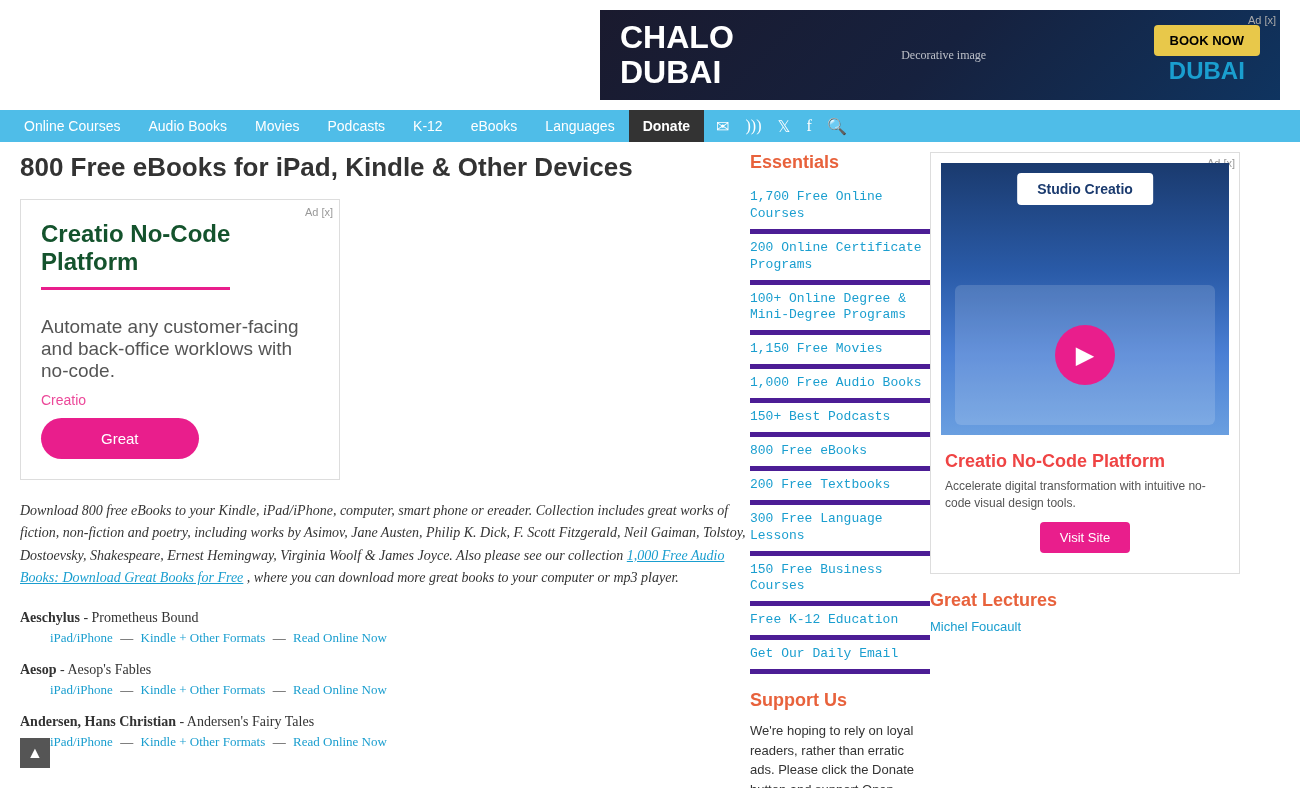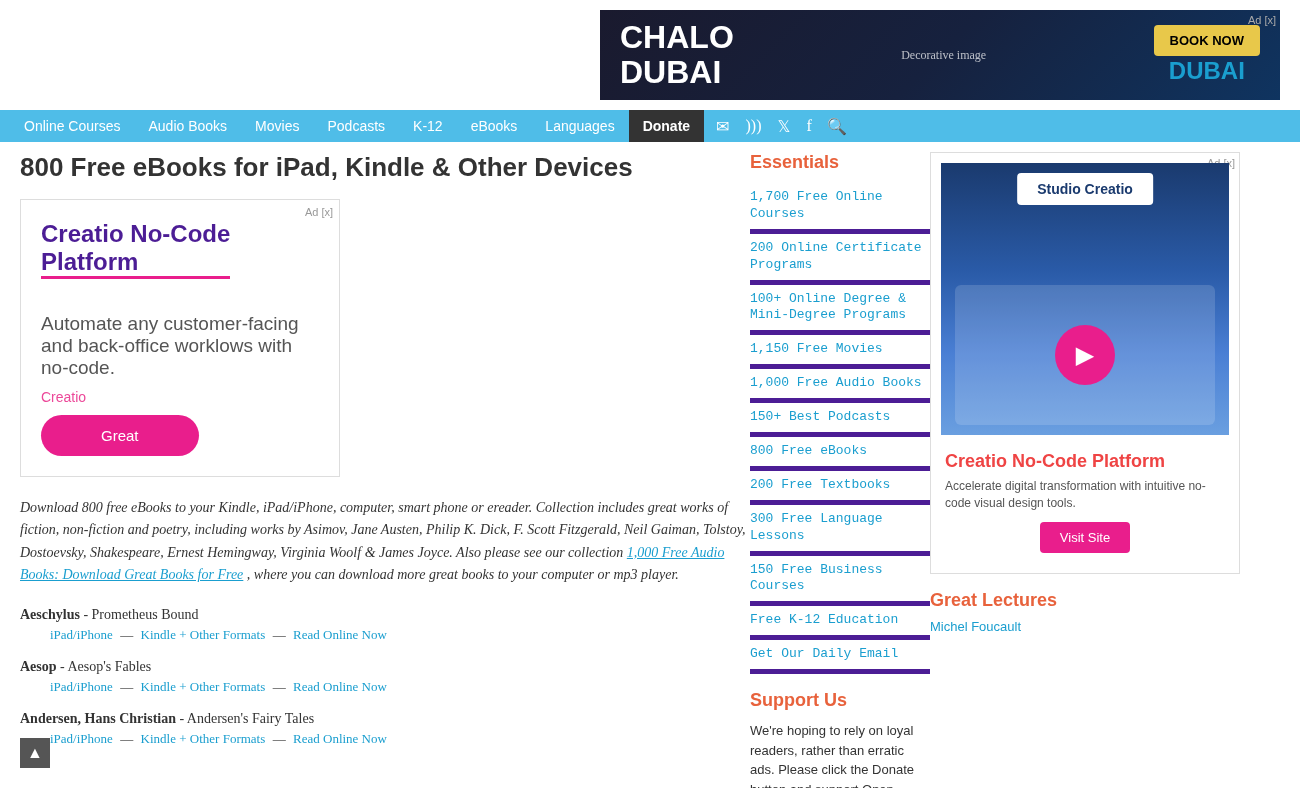--- a/index.html
+++ b/index.html
@@ -30,21 +30,21 @@
     #content { flex: 1; max-width: 730px; }
     #sidebar { width: 180px; flex: 0 0 180px; }
     #right-sidebar { width: 310px; flex: 0 0 310px; }
 
     
     #page-title { font-size: 26px; font-weight: bold; color: #333; margin-bottom: 16px; font-family: Arial, sans-serif; }
 
     
     #inner-ad { border: 1px solid #ddd; padding: 20px; margin-bottom: 20px; width: 320px; background: #fff; position: relative; }
     #inner-ad-x { position: absolute; top: 6px; right: 6px; color: #999; font-size: 11px; font-family: Arial, sans-serif; cursor: pointer; }
-    #inner-ad-title { font-size: 24px; font-weight: bold; color: #4c1d95; margin-bottom: 24px; font-family: Arial, sans-serif; border-bottom: 3px solid #e91e8c; padding-bottom: 0; display: inline-block; }
+    #inner-ad-title { font-size: 24px; font-weight: bold; color: #14532d; margin-bottom: 16px; font-family: Arial, sans-serif; border-bottom: 3px solid #e91e8c; padding-bottom: 11px; display: inline-block; }
     #inner-ad-desc { font-size: 19px; color: #555; margin: 10px 0; font-family: Arial, sans-serif; }
     #inner-ad-brand { font-size: 14px; color: #ec4899; font-family: Arial, sans-serif; margin-bottom: 10px; }
     #inner-ad-btn { background: #e91e8c; color: #fff; border: none; padding: 12px 60px; border-radius: 25px; font-size: 15px; cursor: pointer; font-family: Arial, sans-serif; }
 
     
     #body-text { font-size: 14px; line-height: 1.6; color: #333; margin-bottom: 20px; font-style: italic; }
     #body-text a { color: #1a9ecf; text-decoration: underline; }
 
     
     .book-entry { margin-bottom: 16px; }

